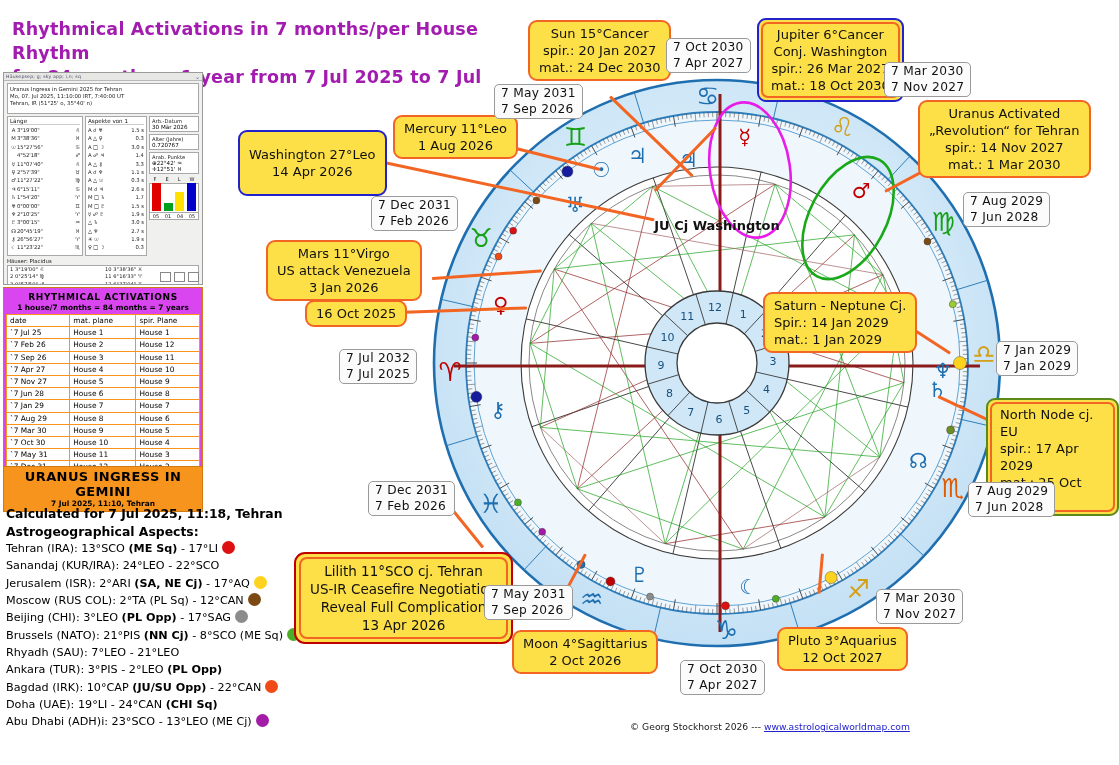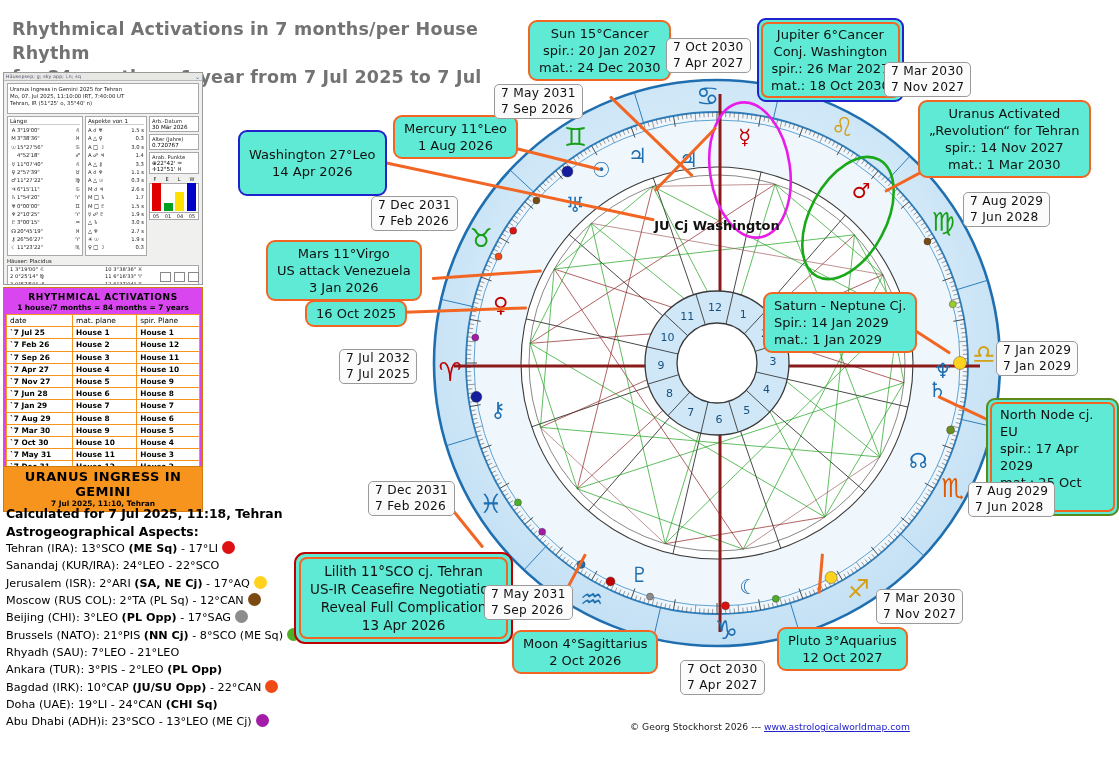--- a/index.html
+++ b/index.html
@@ -12,21 +12,21 @@
     overflow:hidden;
     color:#000;
   }
   #root { position:absolute; left:0; top:0; width:1119px; height:765px; }
 
   
   .title {
     position:absolute; left:12px; top:18px; width:500px;
     font-family:"DejaVu Sans", sans-serif;
     font-weight:bold; font-size:17.5px; line-height:1.36;
-    letter-spacing:.2px; color:#737373;
+    letter-spacing:.2px; color:#a21caf;
   }
 
   
   .sw {
     position:absolute; left:3px; top:72px; width:200px; height:213px;
     background:#f0f0ee; border:1px solid #9a9a9a;
     font-family:"DejaVu Sans", sans-serif; font-size:5.4px; color:#222;
     overflow:hidden;
   }
   .sw-bar{position:absolute;left:0;top:0;width:100%;height:8px;background:#e7e7e4;border-bottom:1px solid #b9b9b9;}
@@ -53,41 +53,41 @@
   .hgrid{display:flex;background:#fff;border:1px solid #a8a8a8;font-size:5.2px;}
   .hgrid > div{flex:1;padding:0 2px;line-height:7.4px;}
   .hicons{position:absolute;right:3px;bottom:2px;display:flex;gap:3px;}
   .hicons b{display:inline-block;width:11px;height:10px;border:1px solid #888;background:#fff;}
 
   
   .rtbl{position:absolute;left:3px;top:287px;width:200px;background:#d946ef;border:1px solid #d07a10;padding:2px;}
   .rtbl .rt-title{text-align:center;font-family:"DejaVu Sans",sans-serif;font-weight:bold;font-size:9px;letter-spacing:.6px;color:#000;padding:2px 0 1px;}
   .rtbl .rt-sub{text-align:center;font-family:"DejaVu Sans",sans-serif;font-weight:bold;font-size:7.4px;color:#000;padding-bottom:2px;}
   .rtbl table{width:100%;border-collapse:collapse;background:#fff;font-family:"DejaVu Sans",sans-serif;font-size:7.4px;}
-  .rtbl th,.rtbl td{border:1px solid #F7941D;padding:0 3px;height:11.2px;line-height:11.2px;text-align:left;font-weight:bold;white-space:nowrap;}
+  .rtbl th,.rtbl td{border:1px solid #F7941D;padding:0 3px;height:11.2px;line-height:11.2px;text-align:left;font-weight:normal;white-space:nowrap;}
   .rtbl th{font-weight:normal;}
 
   .ubox{position:absolute;left:3px;top:466px;width:200px;background:#F7941D;border:1px solid #d07a10;text-align:center;
         font-family:"DejaVu Sans",sans-serif;font-weight:bold;color:#000;padding:2px 0 3px;}
   .ubox .l1{font-size:13px;letter-spacing:.4px;}
   .ubox .l2{font-size:7.4px;}
 
   
   .geo{position:absolute;left:6px;top:505px;width:290px;font-family:"DejaVu Sans",sans-serif;font-size:11.2px;line-height:17.3px;color:#000;}
   .geo .hd{font-weight:bold;font-size:12.4px;line-height:17.6px;}
   .geo .ln{white-space:nowrap;position:relative;}
   .geo .ln b{font-weight:bold;}
   .dot{display:inline-block;width:13px;height:13px;border-radius:50%;vertical-align:-2px;margin-left:4px;}
 
   
   .wheel{position:absolute;left:432px;top:78px;width:570px;height:570px;}
   .wheel svg{display:block;}
 
   
-  .cb{position:absolute;background:#5eead4;font-family:"DejaVu Sans",sans-serif;text-align:center;color:#111;}
+  .cb{position:absolute;background:#fde047;font-family:"DejaVu Sans",sans-serif;text-align:center;color:#111;}
   .cb.orange{border:2.5px solid #F26522;border-radius:9px;padding:3px 9px;font-size:13px;line-height:17px;}
   .cb.blue{border:2.5px solid #2222CC;border-radius:9px;padding:14px 9px;font-size:13px;line-height:17px;}
   .cb.dblue{border:2.5px solid #2222CC;border-radius:9px;padding:2px;font-size:13px;line-height:17px;}
   .cb.dblue .inner{border:2.5px solid #F26522;border-radius:7px;padding:2px 8px;}
   .cb.dred{border:2.5px solid #C00000;border-radius:11px;padding:3px;font-size:13.5px;line-height:18px;}
   .cb.dred .inner{border:2.5px solid #F26522;border-radius:8px;padding:3px 9px;}
   .cb.dgreen{border:2.5px solid #5b8a1b;border-radius:9px;padding:2px;font-size:13px;line-height:17px;}
   .cb.dgreen .inner{border:2.5px solid #F26522;border-radius:7px;padding:2px 8px;text-align:left;}
   .cb.grey{border:1.4px solid #9a9a9a;border-radius:5px;background:#fbfbfb;padding:1px 6px;
            font-size:12.2px;line-height:15.5px;text-align:left;letter-spacing:.3px;

